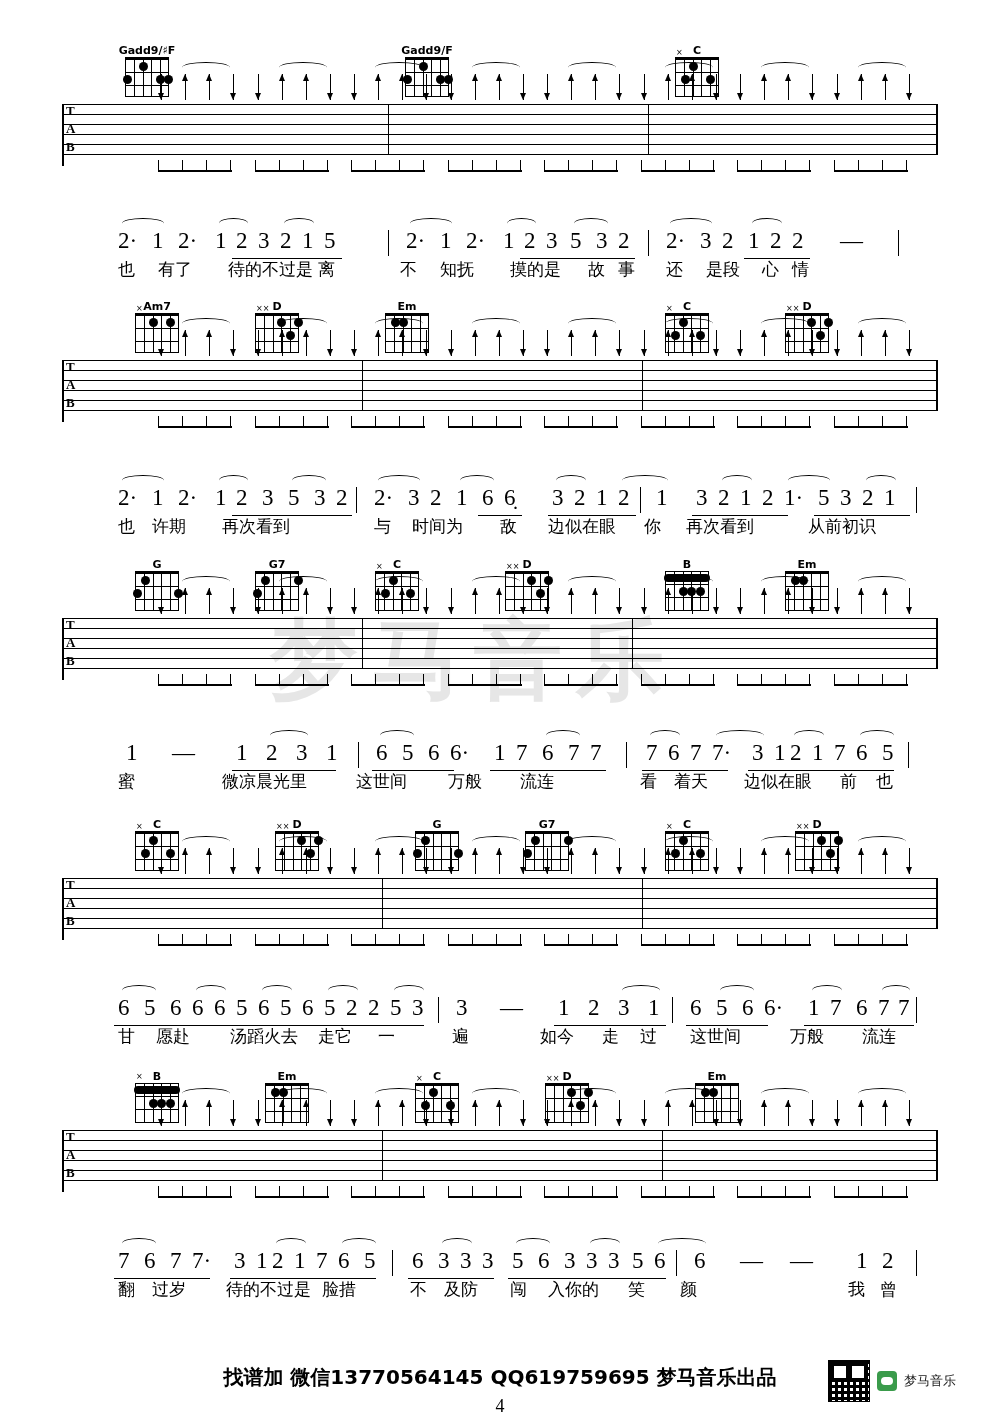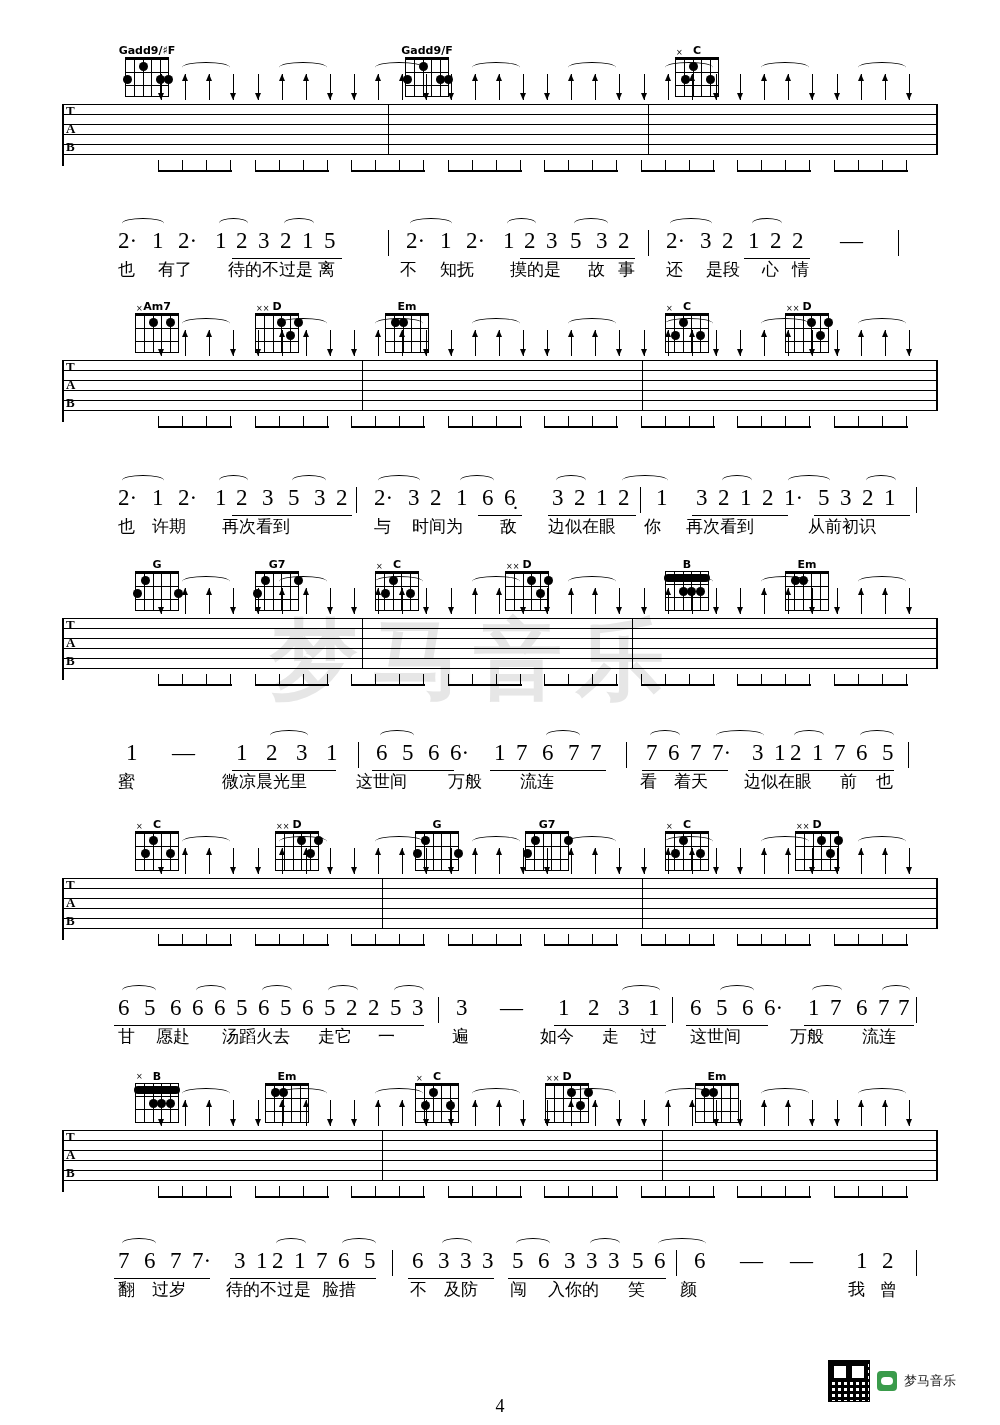--- a/index.html
+++ b/index.html
@@ -1457,21 +1457,21 @@
       <div class="slur" style="left: 394px; top: -10px; width: 30px;"></div>
       <div class="slur" style="left: 622px; top: -10px; width: 38px;"></div>
       <div class="slur" style="left: 720px; top: -10px; width: 34px;"></div>
       <div class="slur" style="left: 812px; top: -10px; width: 30px;"></div>
       <div class="slur" style="left: 882px; top: -10px; width: 28px;"></div>
     </div>
 
   <div class="lyricrow" style="top:1025px;">
     <div class="w" style="left:118px">甘</div>
     <div class="w" style="left:156px">愿赴</div>
-    <div class="w" style="left:222px">汤蹈火去</div>
+    <div class="w" style="left:230px">汤蹈火去</div>
     <div class="w" style="left:318px">走它</div>
     <div class="w" style="left:378px">一</div>
     <div class="w" style="left:452px">遍</div>
     <div class="w" style="left:540px">如今</div>
     <div class="w" style="left:602px">走</div>
     <div class="w" style="left:640px">过</div>
     <div class="w" style="left:690px">这世间</div>
     <div class="w" style="left:790px">万般</div>
     <div class="w" style="left:862px">流连</div>
   </div>
@@ -1797,20 +1797,21 @@
     <div class="w" style="left:410px">不</div>
     <div class="w" style="left:444px">及防</div>
     <div class="w" style="left:510px">闯</div>
     <div class="w" style="left:548px">入你的</div>
     <div class="w" style="left:628px">笑</div>
     <div class="w" style="left:680px">颜</div>
     <div class="w" style="left:848px">我</div>
     <div class="w" style="left:880px">曾</div>
   </div>
 
+  <div class="footer">找谱加 微信13770564145  QQ619759695  梦马音乐出品</div>
   <div class="pagenum">4</div>
   <div class="qrbox">
     <div class="qr"></div>
     <span class="qrlogo"></span>
     <span class="qrtext">梦马音乐</span>
   </div>
 
 </div>
 
 </body></html>

